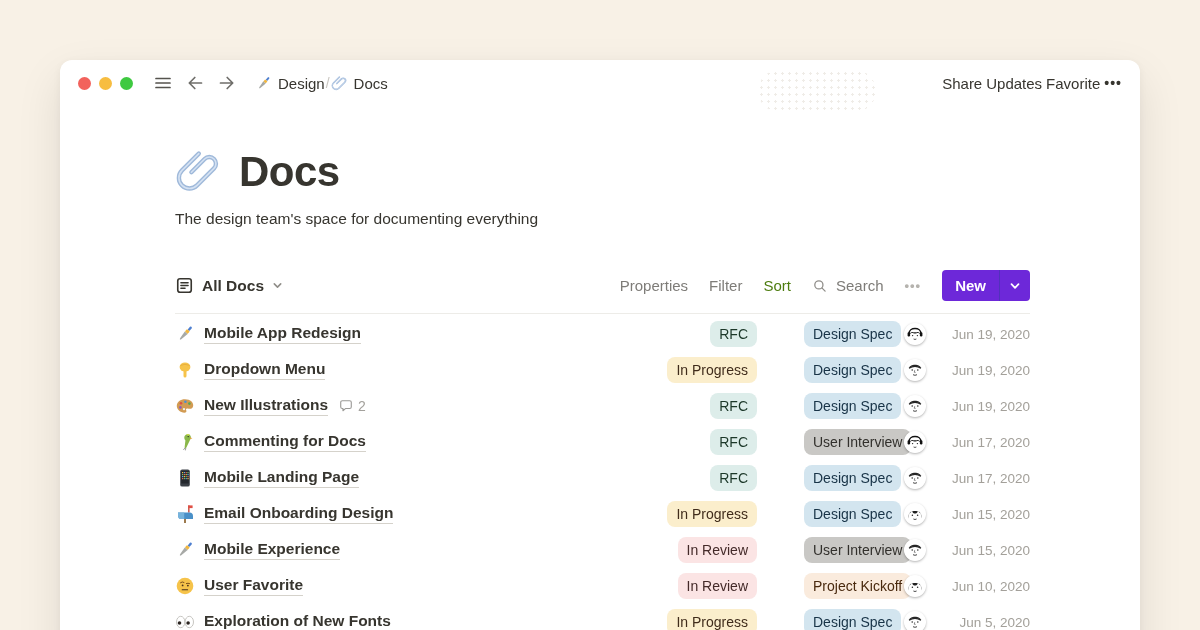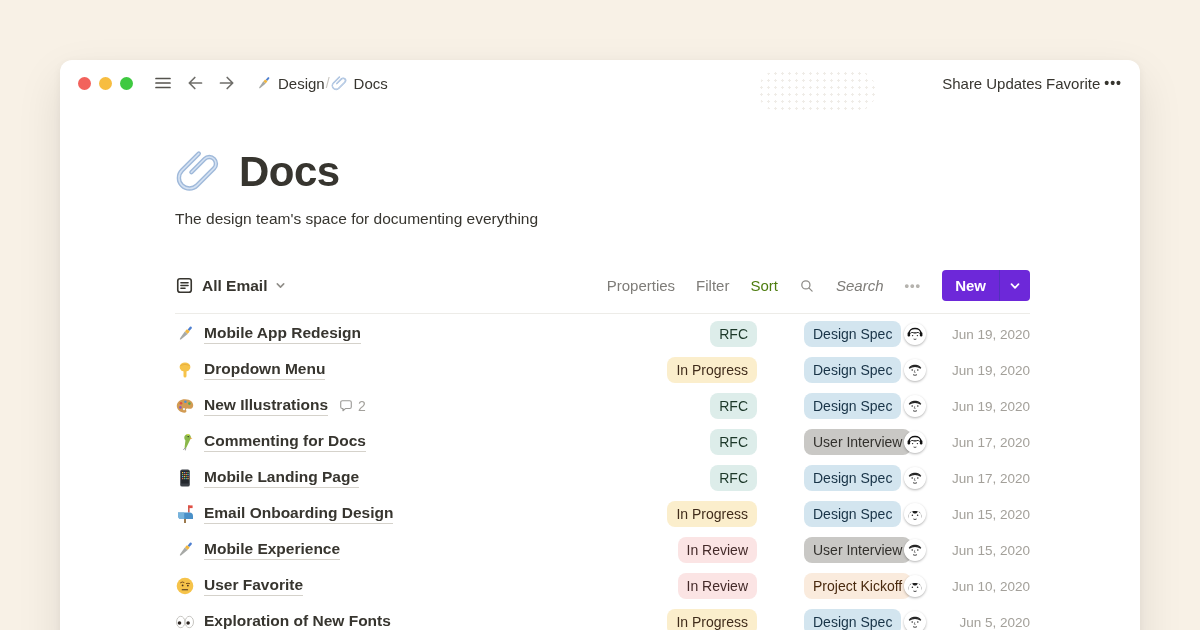--- a/index.html
+++ b/index.html
@@ -51,21 +51,21 @@
   .toolbar { margin-top:42px; display:flex; align-items:center; padding-bottom:12px; }
   .view { display:flex; align-items:center; gap:8px; cursor:pointer; }
   .view .vi { width:19px; height:19px; display:inline-flex; }
   .view .vi svg{width:100%;height:100%;}
   .view-label { font-size:15.5px; font-weight:700; }
   .chev { width:11px; height:11px; display:inline-flex; color:#908E89; }
   .chev svg{width:100%;height:100%;}
   .tools { margin-left:auto; display:flex; align-items:center; gap:21px; font-size:15px; color:#7E7C78; }
   .tool { cursor:pointer; }
   .tool.active { color:#4d7c0f; }
-  .tool-search { display:flex; align-items:center; gap:21px; cursor:pointer;font-style:italic; }
+  .tool-search { display:flex; align-items:center; gap:8px; cursor:pointer; }
   .tool-search .si { width:16px; height:16px; display:inline-flex; }
   .tool-search .si svg{width:100%;height:100%;}
   .tool-more { color:#B5B3AE; letter-spacing:1px; font-weight:700; font-size:13px; cursor:pointer; }
   .new-btn { display:flex; align-items:stretch; background:#6d28d9; border-radius:4px; overflow:hidden;
              color:#fff; cursor:pointer; height:31px; }
   .new-btn .nb-label { display:flex; align-items:center; padding:0 13px; font-size:15px; font-weight:700; }
   .new-btn .nb-caret { display:flex; align-items:center; padding:0 9px; border-left:1px solid rgba(12,80,110,.28); }
   .new-btn .nb-caret .chev { color:#fff; width:12px; height:12px; }
   .divider { height:1px; background:#EDECE8; }
   
@@ -163,21 +163,21 @@
     <div class="page-sub">The design team's space for documenting everything</div>
 
     <div class="toolbar">
       <div class="view">
         <span class="vi">
             <svg viewBox="0 0 20 20">
               <rect x="2.9" y="2.9" width="14.2" height="14.2" rx="2.4" fill="none" stroke="#37352F" stroke-width="1.7"></rect>
               <path d="M6.2 7.1H13.8M6.2 10H13.8M6.2 12.9H10.6" stroke="#37352F" stroke-width="1.5" stroke-linecap="round"></path>
             </svg>
           </span>
-        <span class="view-label">All Email</span>
+        <span class="view-label">All Docs</span>
         <span class="chev">
             <svg viewBox="0 0 12 12">
               <path d="M2.5 4.2 6 7.8 9.5 4.2" fill="none" stroke="currentColor" stroke-width="1.7" stroke-linecap="round" stroke-linejoin="round"></path>
             </svg>
           </span>
       </div>
       <div class="tools">
         <span class="tool">Properties</span>
         <span class="tool">Filter</span>
         <span class="tool active" id="sort-btn">Sort</span>

